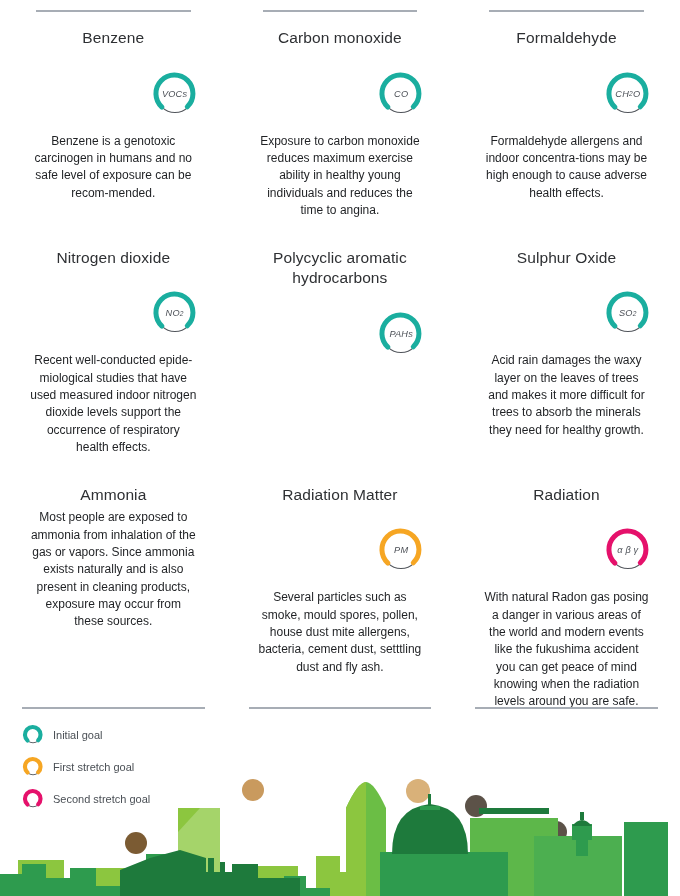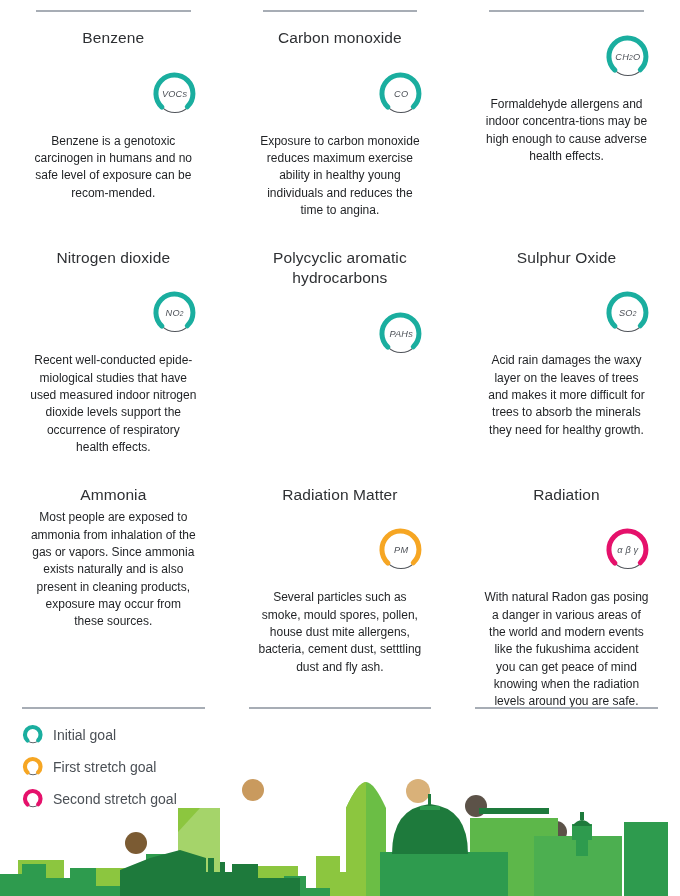--- a/index.html
+++ b/index.html
@@ -71,21 +71,21 @@
   .bottom-rules div { height: 2px; background: #a7adb5; margin: 0 22px; }
 
   
   .legend {
     position: absolute; left: 22px; top: 724px;
     display: flex; flex-direction: column; gap: 10px;
   }
   .legend-item { display: flex; align-items: center; gap: 9px; }
   .legend-ring { width: 22px; height: 22px; }
   .legend-ring svg { display:block; width:22px; height:22px; overflow: visible;}
-  .legend-text { font-size: 14px; color: #4a4f55; }
+  .legend-text { font-size: 11px; color: #4a4f55; }
 
   
   .skyline { position: absolute; left: 0; bottom: 0; width: 680px; height: 150px; }
   .skyline svg { display: block; width: 680px; height: 150px; }
 </style>
 </head>
 <body>
 
 <div class="page">
 
@@ -120,20 +120,21 @@
           <div class="ring-label">
               <span>CO</span>
             </div>
         </div>
       </div>
       <div class="card-body">Exposure to carbon monoxide reduces maximum exercise ability in healthy young individuals and reduces the time to angina.</div>
     </div>
 
     <div class="card row-1">
       <div class="rule"></div>
+      <div class="card-title">Formaldehyde</div>
       <div class="ring-wrap">
         <div class="ring">
           <svg viewBox="0 0 48 48">
             <circle cx="24" cy="24" r="18.5" fill="none" stroke="#52565C" stroke-width="1.1"></circle>
             <path d="M 10.9 37.1 A 18.5 18.5 0 1 1 36.3 36.8" fill="none" stroke="#1AAE9F" stroke-width="5" stroke-linecap="round"></path>
           </svg>
           <div class="ring-label">
               <span>CH</span>
               <sub>2</sub>
               <span>O</span>

